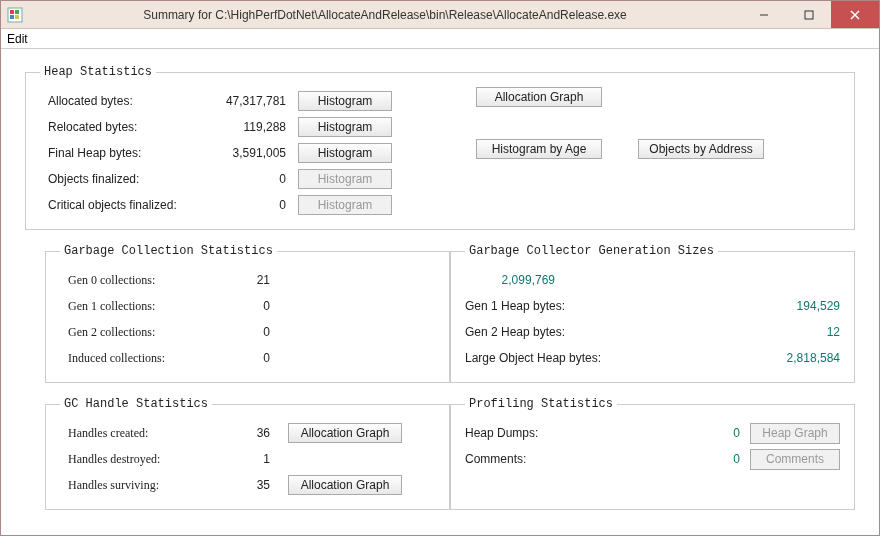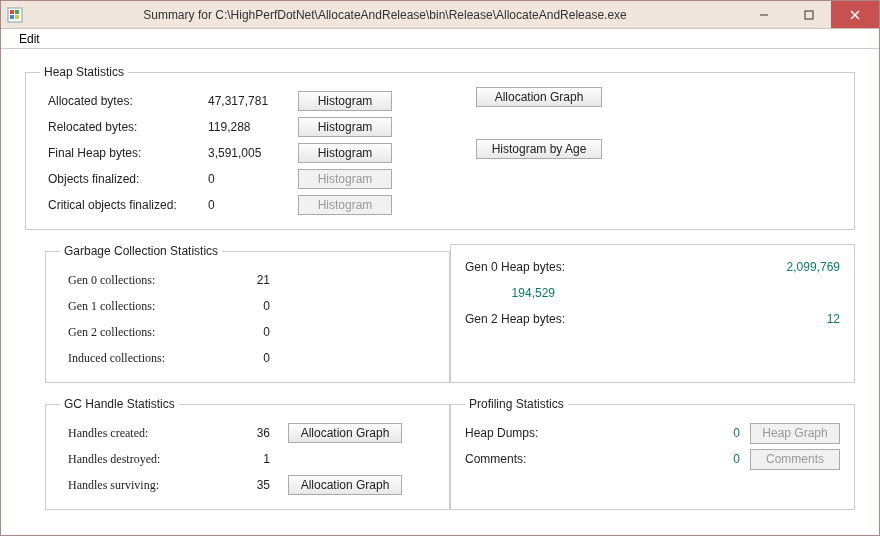--- a/index.html
+++ b/index.html
@@ -48,53 +48,55 @@
     justify-content: center;
     color: #333;
   }
   .win-btn.close { background: #c75050; color: #fff; width: 48px; }
   .menubar {
     height: 20px;
     background: #fff;
     border-bottom: 1px solid #ccc;
     display: flex;
     align-items: center;
-    padding: 0 12px;
+    padding: 0 0;
   }
   .menu-item { padding: 2px 6px; }
   .client {
     flex: 1;
     background: #fff;
     padding: 16px 24px 12px 24px;
     overflow: hidden;
   }
   fieldset.group {
     border: 1px solid #ccc;
     border-radius: 0;
     margin: 0 0 14px 0;
     padding: 8px 14px 10px 14px;
     position: relative;
   }
   fieldset.group > legend {
     font-size: 12px;
     padding: 0 4px;
     color: #222;
+    font-family: Liberation Mono, monospace;
   }
   .row {
     display: flex;
     align-items: center;
     height: 24px;
     margin: 2px 8px;
   }
   .lbl {
     width: 160px;
     color: #222;
   }
   .val {
     width: 90px;
+    text-align: right;
     color: #222;
     padding-right: 12px;
   }
   .btn {
     height: 20px;
     min-width: 94px;
     padding: 0 10px;
     border: 1px solid #aaa;
     background: linear-gradient(#fdfdfd,#e8e8e8);
     font-family: inherit;
@@ -183,20 +185,21 @@
   <div class="client">
 
     <fieldset class="group" style="position:relative;">
       <legend>Heap Statistics</legend>
 
       <div class="side-btns" style="top:8px; left:450px;">
         <button class="btn wide">Allocation Graph</button>
       </div>
       <div class="side-btns" style="top:60px; left:450px;">
         <button class="btn wide">Histogram by Age</button>
+        <button class="btn wide">Objects by Address</button>
       </div>
 
       <div class="row">
         <span class="lbl">Allocated bytes:</span>
         <span class="val">47,317,781</span>
         <button class="btn">Histogram</button>
       </div>
       <div class="row">
         <span class="lbl">Relocated bytes:</span>
         <span class="val">119,288</span>
@@ -234,30 +237,35 @@
           <span class="lbl gc-lbl">Gen 2 collections:</span>
           <span class="val gc-val">0</span>
         </div>
         <div class="row">
           <span class="lbl gc-lbl">Induced collections:</span>
           <span class="val gc-val">0</span>
         </div>
       </fieldset>
 
       <fieldset class="group">
-        <div class="pair-row">
-          <span class="pair-lbl">Gen 0 Heap bytes:</span>
+        <legend>Garbage Collector Generation Sizes</legend>
+        <div class="pair-row">
           <span class="pair-val">2,099,769</span>
         </div>
         <div class="pair-row">
+          <span class="pair-lbl">Gen 1 Heap bytes:</span>
           <span class="pair-val">194,529</span>
         </div>
         <div class="pair-row">
           <span class="pair-lbl">Gen 2 Heap bytes:</span>
           <span class="pair-val">12</span>
+        </div>
+        <div class="pair-row">
+          <span class="pair-lbl">Large Object Heap bytes:</span>
+          <span class="pair-val">2,818,584</span>
         </div>
       </fieldset>
     </div>
 
     <div class="two-col">
       <fieldset class="group">
         <legend>GC Handle Statistics</legend>
         <div class="row">
           <span class="lbl gc-lbl">Handles created:</span>
           <span class="val gc-val">36</span>

